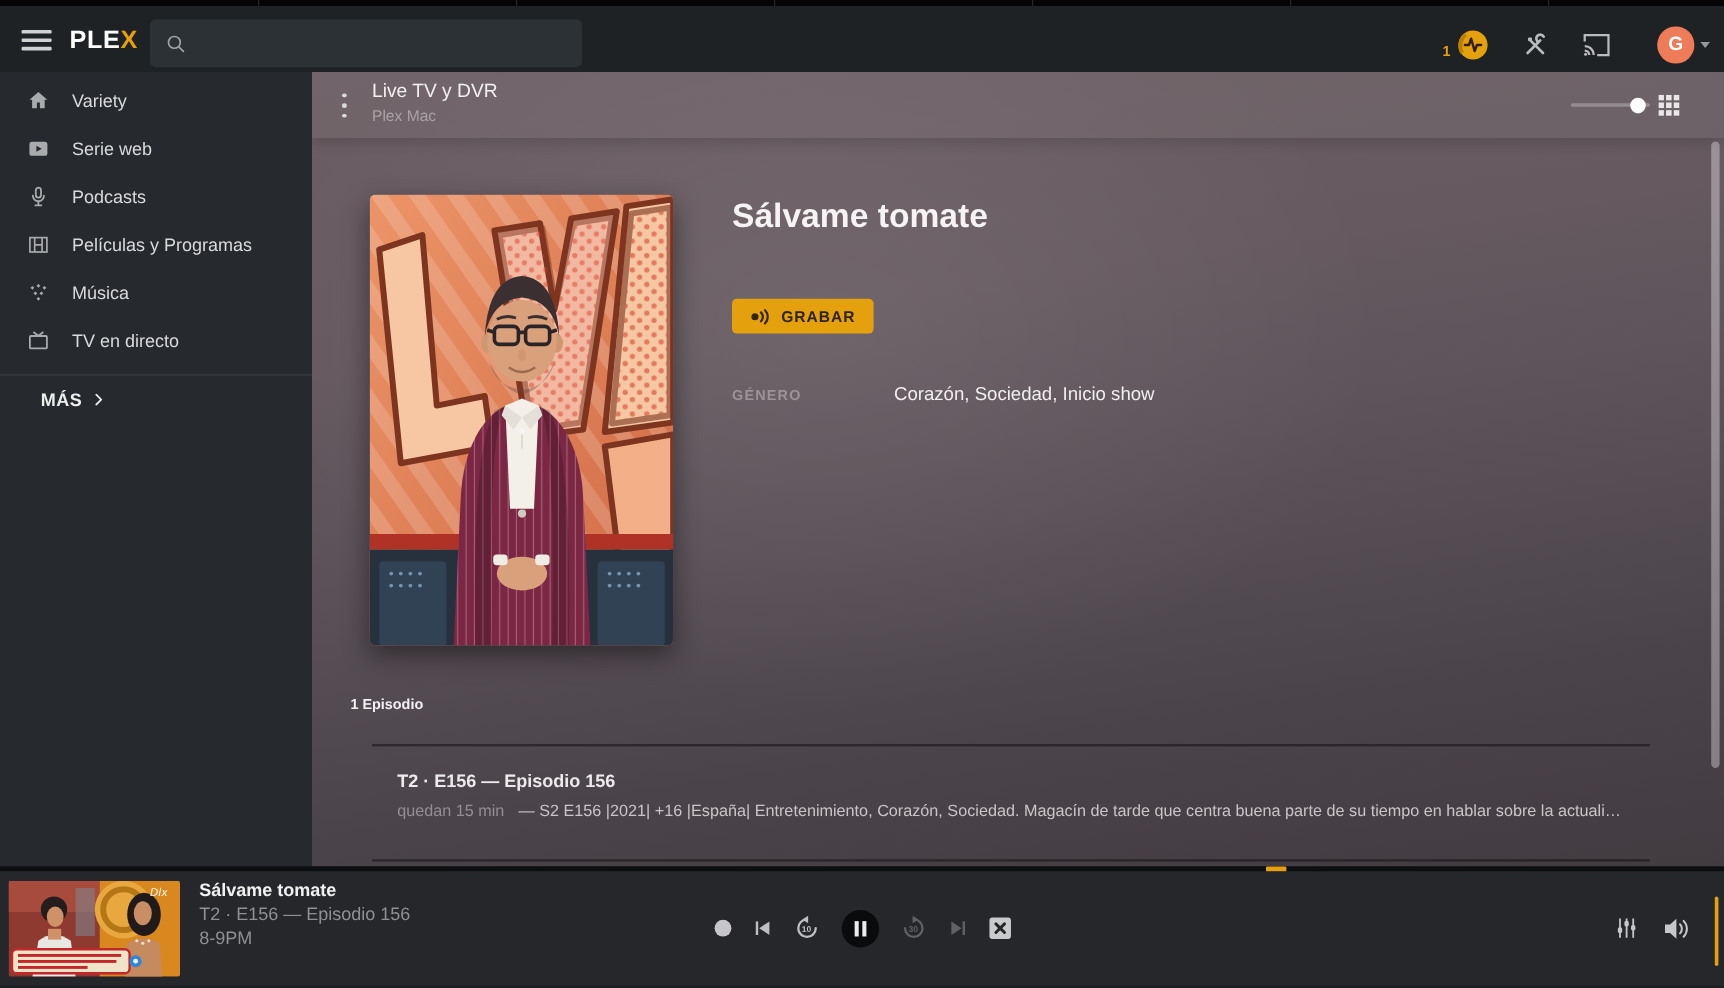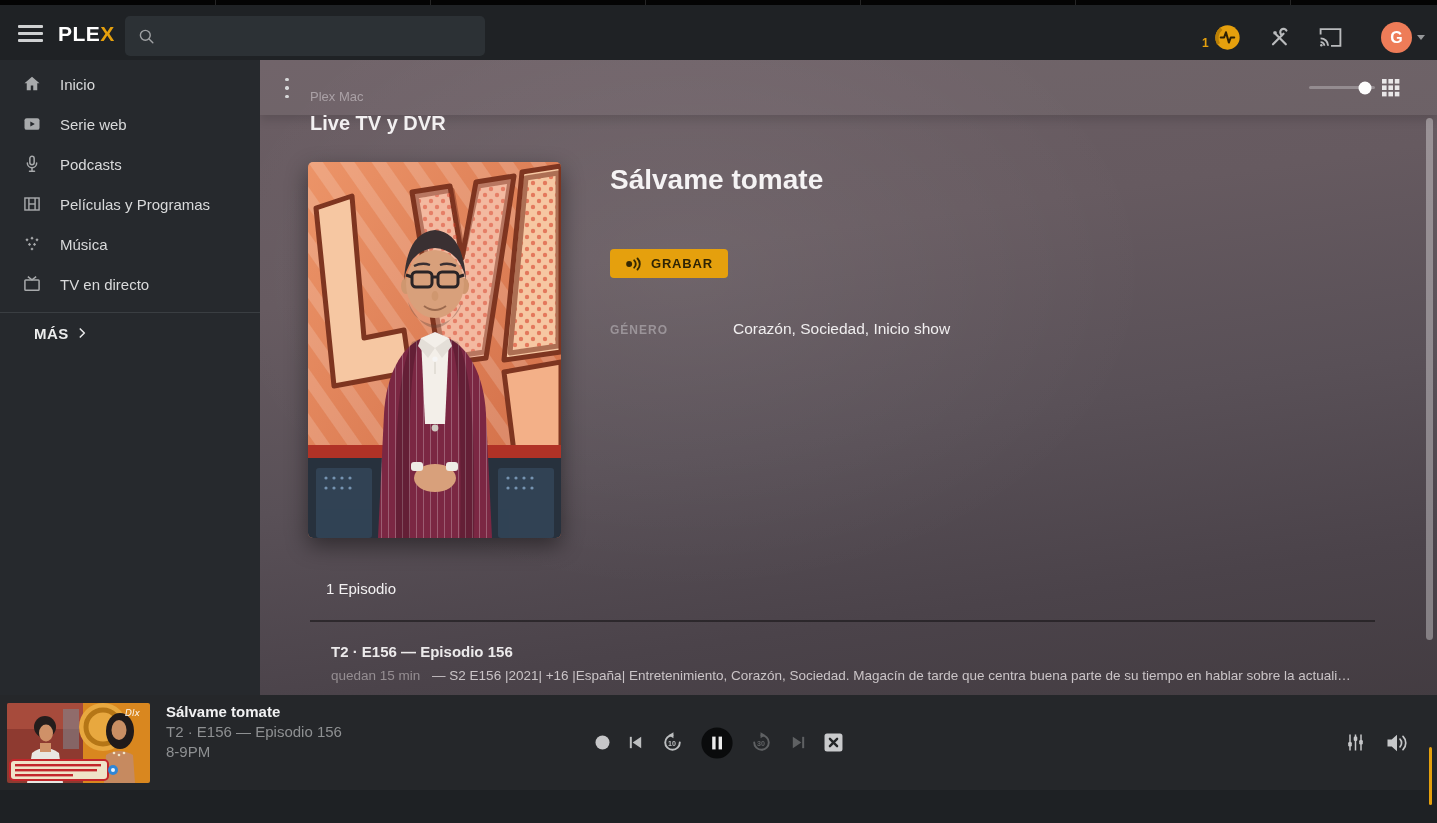--- a/index.html
+++ b/index.html
@@ -39,47 +39,47 @@
 
   
   .content{left:260px;top:60px;width:1177px;height:662px;overflow:hidden;
     background:
       radial-gradient(ellipse 760px 520px at 36% 32%, rgba(255,255,255,.07), rgba(255,255,255,0) 62%),
       linear-gradient(172deg,#6b5e64 0%,#665a60 30%,#595057 55%,#4b434a 78%,#423b40 100%);
   }
   .content-header{position:absolute;top:0;left:0;right:0;height:55px;background:rgba(255,255,255,.045);box-shadow:0 5px 9px rgba(0,0,0,.13);}
   .kebab{left:22px;top:15px;width:10px;height:26px;cursor:pointer;display:flex;flex-direction:column;align-items:center;justify-content:space-between;padding:3px 0;box-sizing:border-box;}
   .kebab i{width:3.4px;height:3.4px;border-radius:50%;background:#d8d9da;}
-  .ch-title{left:50px;top:8px;font-size:20px;font-weight:700;color:#f2f0f1;margin-top:44px;}
+  .ch-title{left:50px;top:8px;font-size:16px;font-weight:400;color:#f2f0f1;}
   .ch-sub{left:50px;top:29px;font-size:13px;color:#aaa1a6;}
   .size-slider{right:62px;top:26px;width:66px;height:3px;background:#948c90;border-radius:2px;cursor:pointer;}
   .size-slider .handle{position:absolute;top:50%;width:13px;height:13px;border-radius:50%;background:#fdfdfd;transform:translate(-50%,-50%);}
   .grid-btn{right:37px;top:19px;width:18px;height:18px;cursor:pointer;}
 
   .scrollbar-thumb{right:4px;top:58px;width:7px;height:522px;border-radius:4px;background:rgba(255,255,255,.34);cursor:pointer;}
 
   .poster{left:48px;top:102px;width:253px;height:376px;border-radius:5px;overflow:hidden;box-shadow:0 8px 22px rgba(0,0,0,.45);cursor:pointer;}
   .d-title{left:350px;top:104px;font-size:28px;font-weight:700;color:#f5f3f4;}
   .record-btn{left:350px;top:189px;height:29px;padding:0 15px;border:none;border-radius:4px;display:flex;align-items:center;gap:8px;font-family:inherit;font-size:13px;font-weight:700;letter-spacing:.8px;color:#2e2405;cursor:pointer;}
-  .genre-row{left:350px;top:260px;display:flex;align-items:baseline;}
+  .genre-row{left:350px;top:260px;display:flex;align-items:baseline;gap:12px;}
   .genre-label{width:123px;font-size:12px;font-weight:700;letter-spacing:1px;color:#9b9499;}
   .genre-value{font-size:15.5px;color:#f0eeef;}
 
-  .ep-heading{left:66px;top:520px;font-size:15px;font-weight:400;color:#f2f0f1;}
+  .ep-heading{left:32px;top:520px;font-size:12px;font-weight:700;color:#f2f0f1;}
   .ep-divider{left:50px;width:1065px;height:2px;background:rgba(18,16,18,.55);}
   .ep-row{left:50px;top:570px;width:1065px;height:86px;cursor:pointer;}
   .ep-title{position:absolute;left:21px;top:13px;font-size:15px;font-weight:600;color:#eceaeb;}
   .ep-desc{position:absolute;left:21px;top:38px;font-size:13.5px;white-space:nowrap;max-width:1030px;overflow:hidden;}
   .ep-desc .remaining{color:#958e92;}
   .ep-desc .meta{color:#cac4c7;margin-left:8px;}
 
   
   .seekbar{left:0;right:0;top:722px;height:6px;background:#0c0e0f;cursor:pointer;}
   .seekbar .thumb{position:absolute;top:0;width:17px;height:6px;background:#e5a00d;border-radius:1px;}
-  .playerbar{left:0;right:0;top:695px;height:95px;background:#25272a;}
+  .playerbar{left:0;right:0;top:726px;height:95px;background:#25272a;}
   .pl-thumb{left:7px;top:8px;width:143px;height:80px;border-radius:2px;overflow:hidden;cursor:pointer;}
   .pl-text{left:166px;top:7px;line-height:20px;}
   .pl-line1{font-size:15px;font-weight:700;color:#f1f1f2;}
   .pl-line2,.pl-line3{font-size:15px;color:#8e9092;}
   .pl-controls{left:50%;top:0;height:95px;transform:translateX(-50%);display:flex;align-items:center;gap:17px;}
   .ctrl{cursor:pointer;display:flex;align-items:center;justify-content:center;}
   .ctrl.dim{opacity:.38;cursor:default;}
   .pl-right{right:27px;top:0;height:95px;display:flex;align-items:center;gap:21px;}
   .vol-slider{right:5px;top:747px;width:3px;height:58px;background:#e5a00d;border-radius:2px;cursor:pointer;}
   svg{display:block;}
@@ -145,21 +145,21 @@
 </div>
 
 <div class="abs sidebar">
   <div class="side-items">
     <div class="side-item">
       <span class="ic">
         <svg width="20" height="20" viewBox="0 0 24 24">
             <path d="M12 3.2 21 11h-2.7v8.4h-4.8v-5.7h-3v5.7H5.7V11H3z" fill="#a8aaac"></path>
           </svg>
       </span>
-      <span>Inicio</span>
+      <span>Variety</span>
     </div>
     <div class="side-item">
       <span class="ic">
         <svg width="20" height="20" viewBox="0 0 24 24">
             <rect x="3" y="5" width="18" height="14" rx="2.6" fill="#a8aaac"></rect>
             <path d="M10 9l5.4 3L10 15z" fill="#26292d"></path>
           </svg>
       </span>
       <span>Serie web</span>
     </div>

